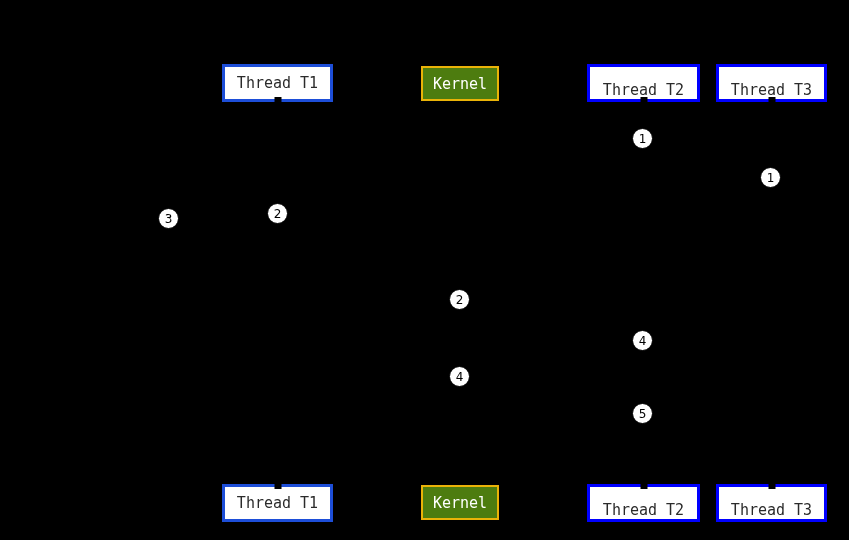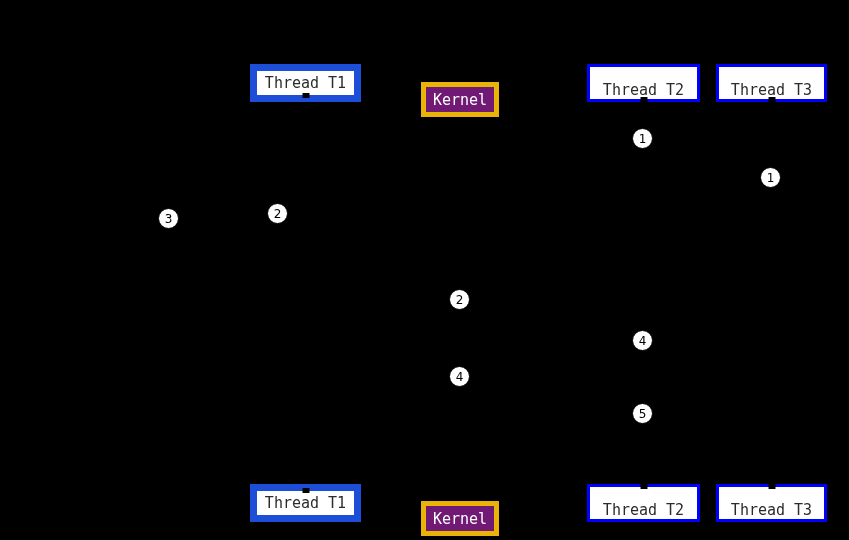--- a/index.html
+++ b/index.html
@@ -19,27 +19,26 @@
     position: absolute;
     box-sizing: border-box;
     background: #ffffff;
     display: flex;
     align-items: center;
     justify-content: center;
     font-size: 15px;
     color: #2b2b2b;
     white-space: nowrap;
   }
-  .pbox.red  { border: 7px solid #1d4ed8; margin-left: 28px; }
+  .pbox.red  { border: 3px solid #1d4ed8; }
   .pbox.blue { border: 3px solid #0000ff; align-items: flex-end; }
   .pbox.kernel {
-    background: #701a75;
-    border: 5px solid #eab308;
+    background: #4d7c0f;
+    border: 2px solid #eab308;
     color: #ffffff;
-    margin-top: 16px;
   }
   
   .notch {
     position: absolute;
     left: 50%;
     transform: translateX(-50%);
     width: 7px;
     height: 5px;
     background: #000000;
   }

